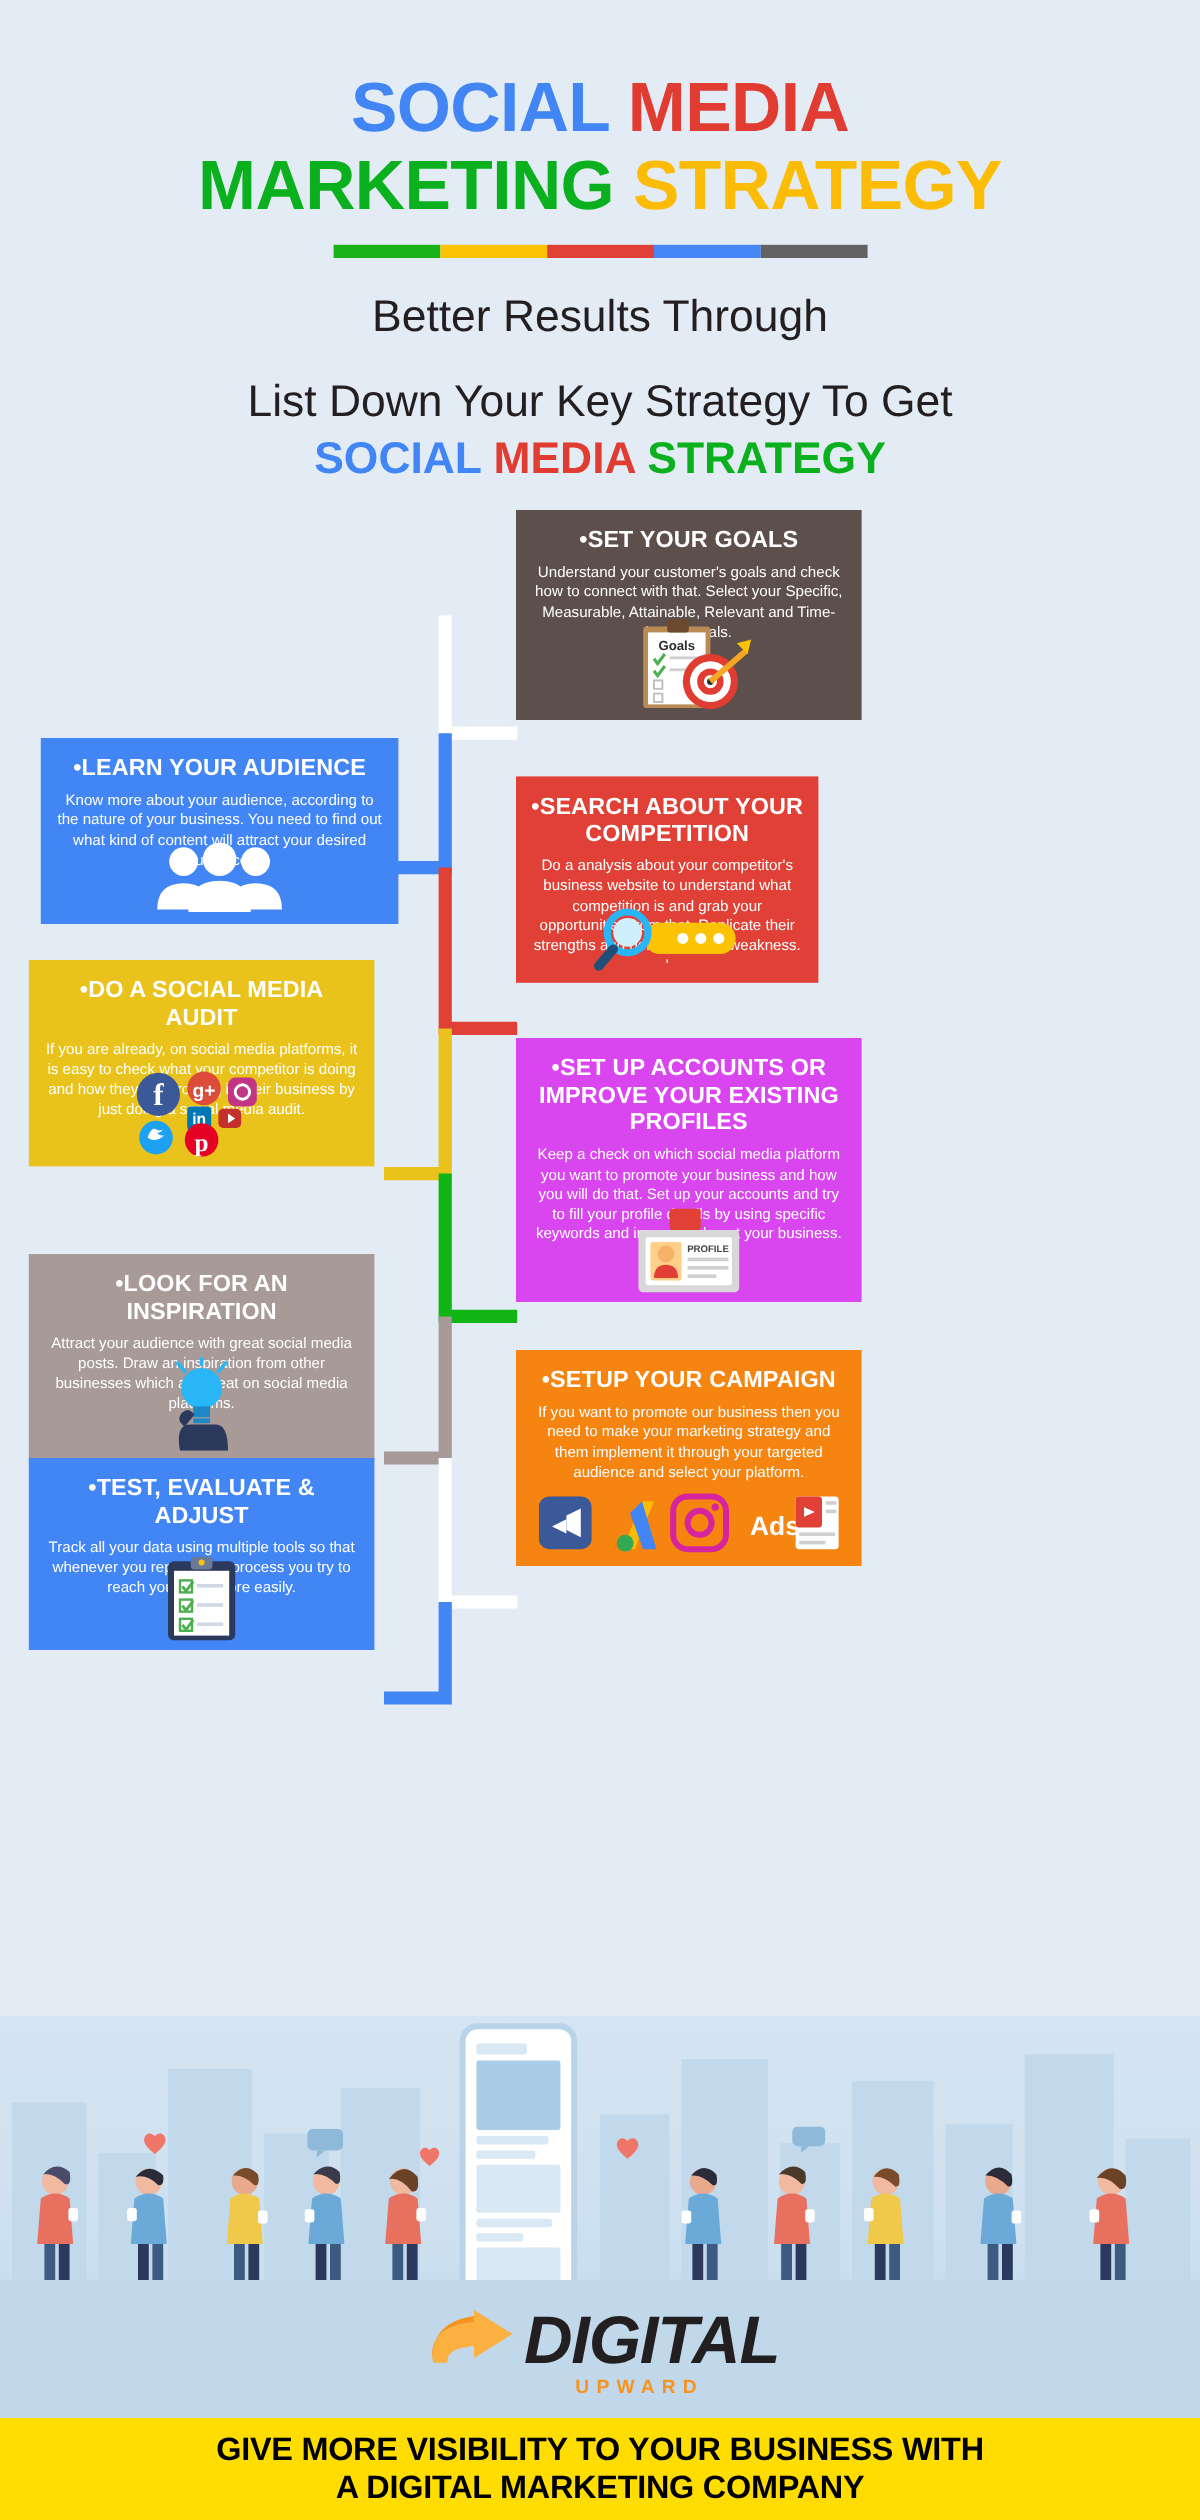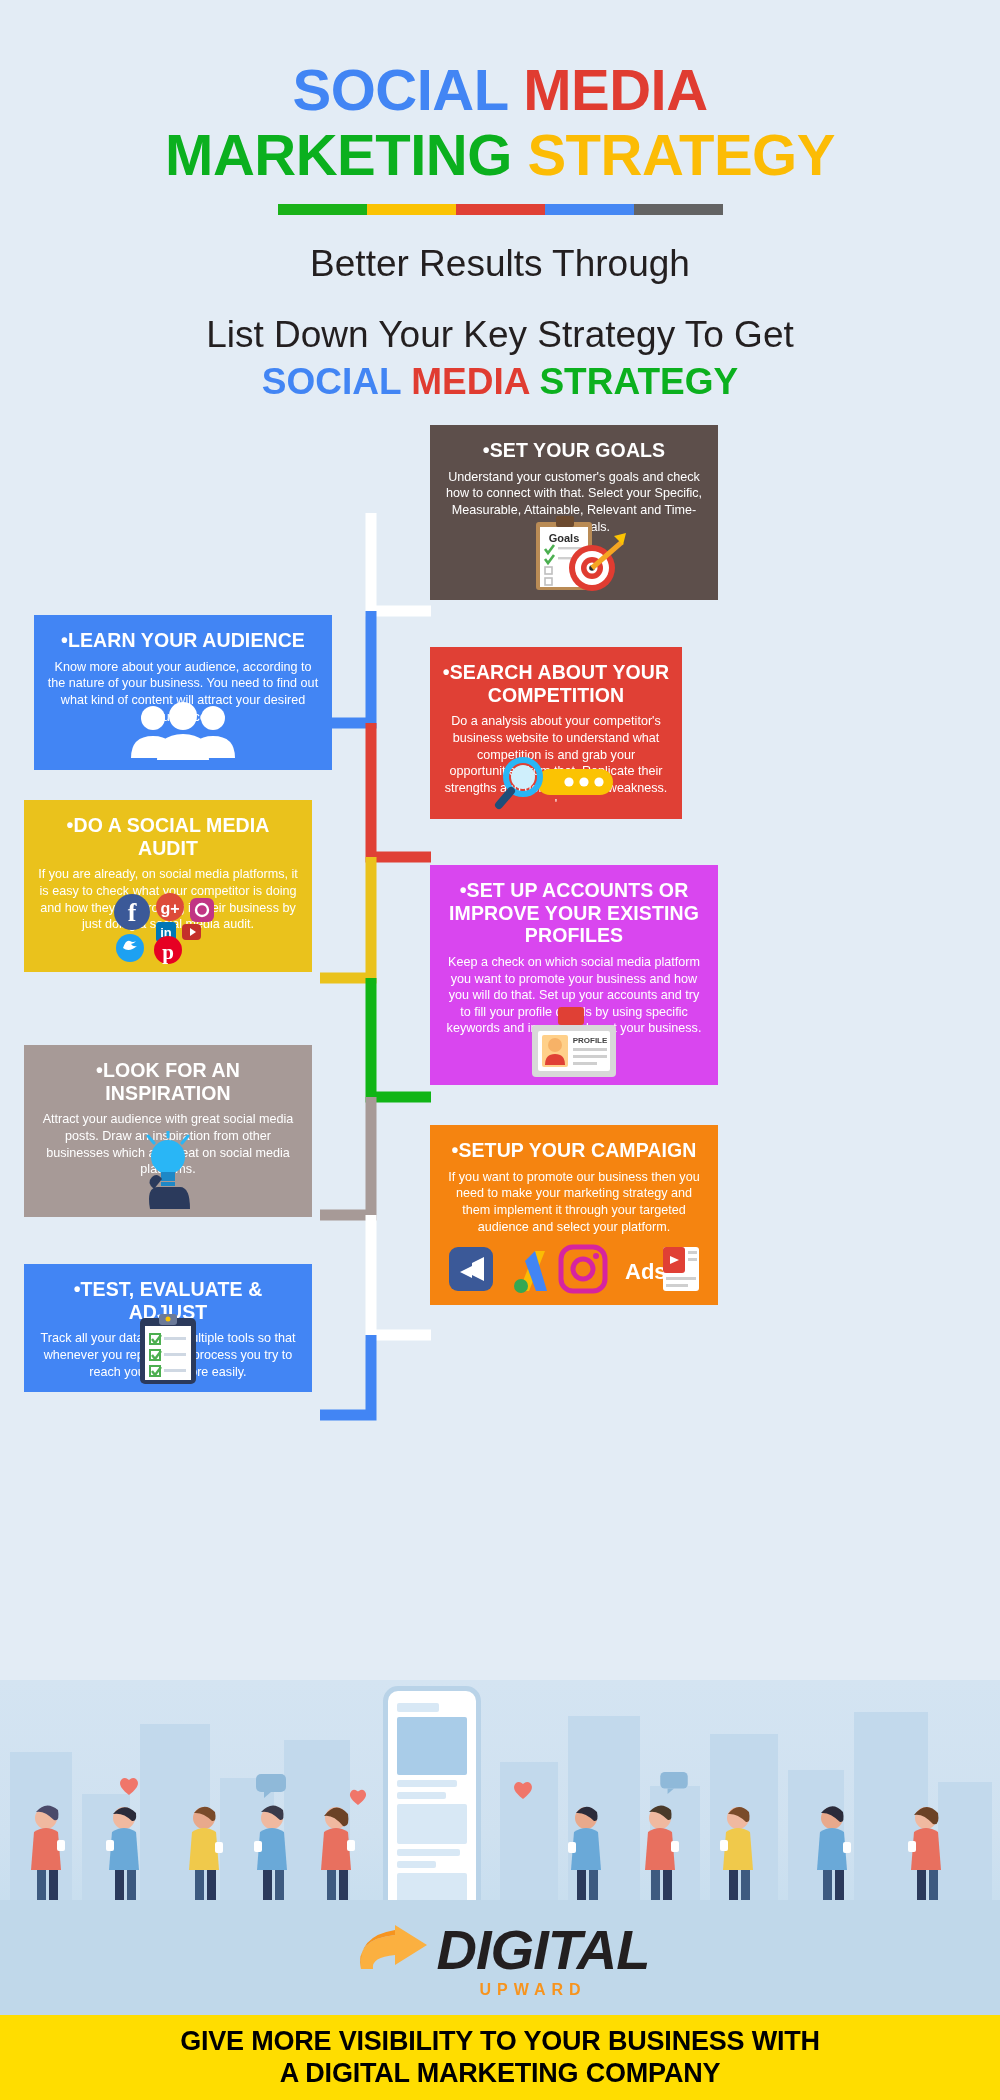--- a/index.html
+++ b/index.html
@@ -364,21 +364,21 @@
         <rect x="214" y="8" width="22" height="26" rx="3" fill="#e04035"></rect>
         <path d="M221 17 l9 4 l-9 4 z" fill="#ffffff"></path>
         <rect x="239" y="12" width="9" height="3" fill="#cfcfcf"></rect>
         <rect x="239" y="19" width="9" height="3" fill="#cfcfcf"></rect>
         <rect x="217" y="38" width="30" height="3" fill="#cfcfcf"></rect>
         <rect x="217" y="45" width="22" height="3" fill="#cfcfcf"></rect>
       </svg>
     </div>
   </div>
 
-  <div class="card c-test" style="left:24px; top:839px; width:288px; height:128px;">
+  <div class="card c-test" style="left:24px; top:790px; width:288px; height:160px;">
     <h3>•TEST, EVALUATE &amp; ADJUST</h3>
     <p>Track all your data using multiple tools so that whenever you repeat your process you try to reach your goal more easily.</p>
     <div class="art" style="height:70px;">
       <svg width="72" height="70" viewBox="0 0 72 70">
         <rect x="8" y="4" width="56" height="66" rx="5" fill="#2b3a5c"></rect>
         <rect x="13" y="12" width="46" height="54" fill="#ffffff"></rect>
         <rect x="27" y="0" width="18" height="11" rx="3" fill="#6b7a99"></rect>
         <circle cx="36" cy="5" r="2.5" fill="#fbc303"></circle>
         <rect x="18" y="20" width="10" height="10" fill="none" stroke="#4caf50" stroke-width="2"></rect>
         <path d="M20 25 l3 4 l6 -8" stroke="#4caf50" stroke-width="2.4" fill="none"></path>

